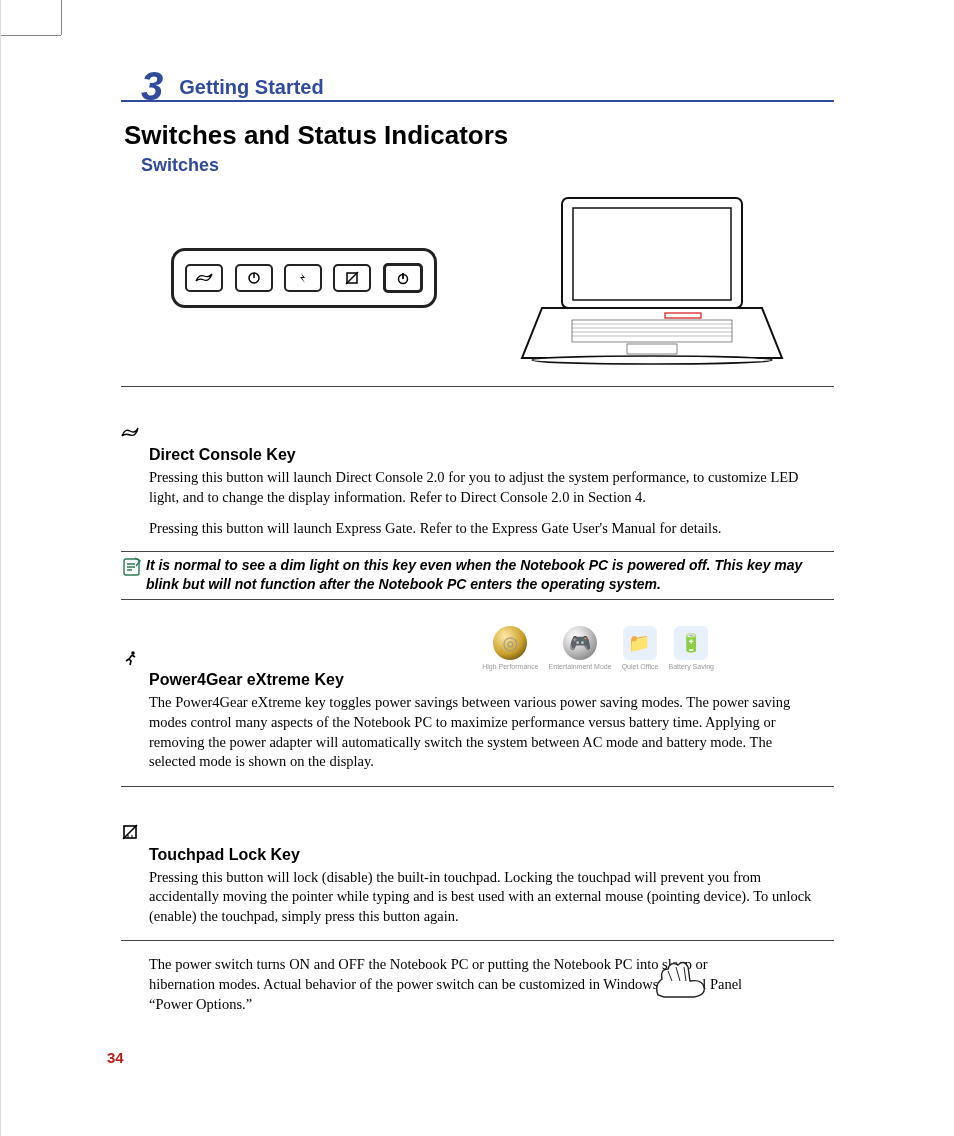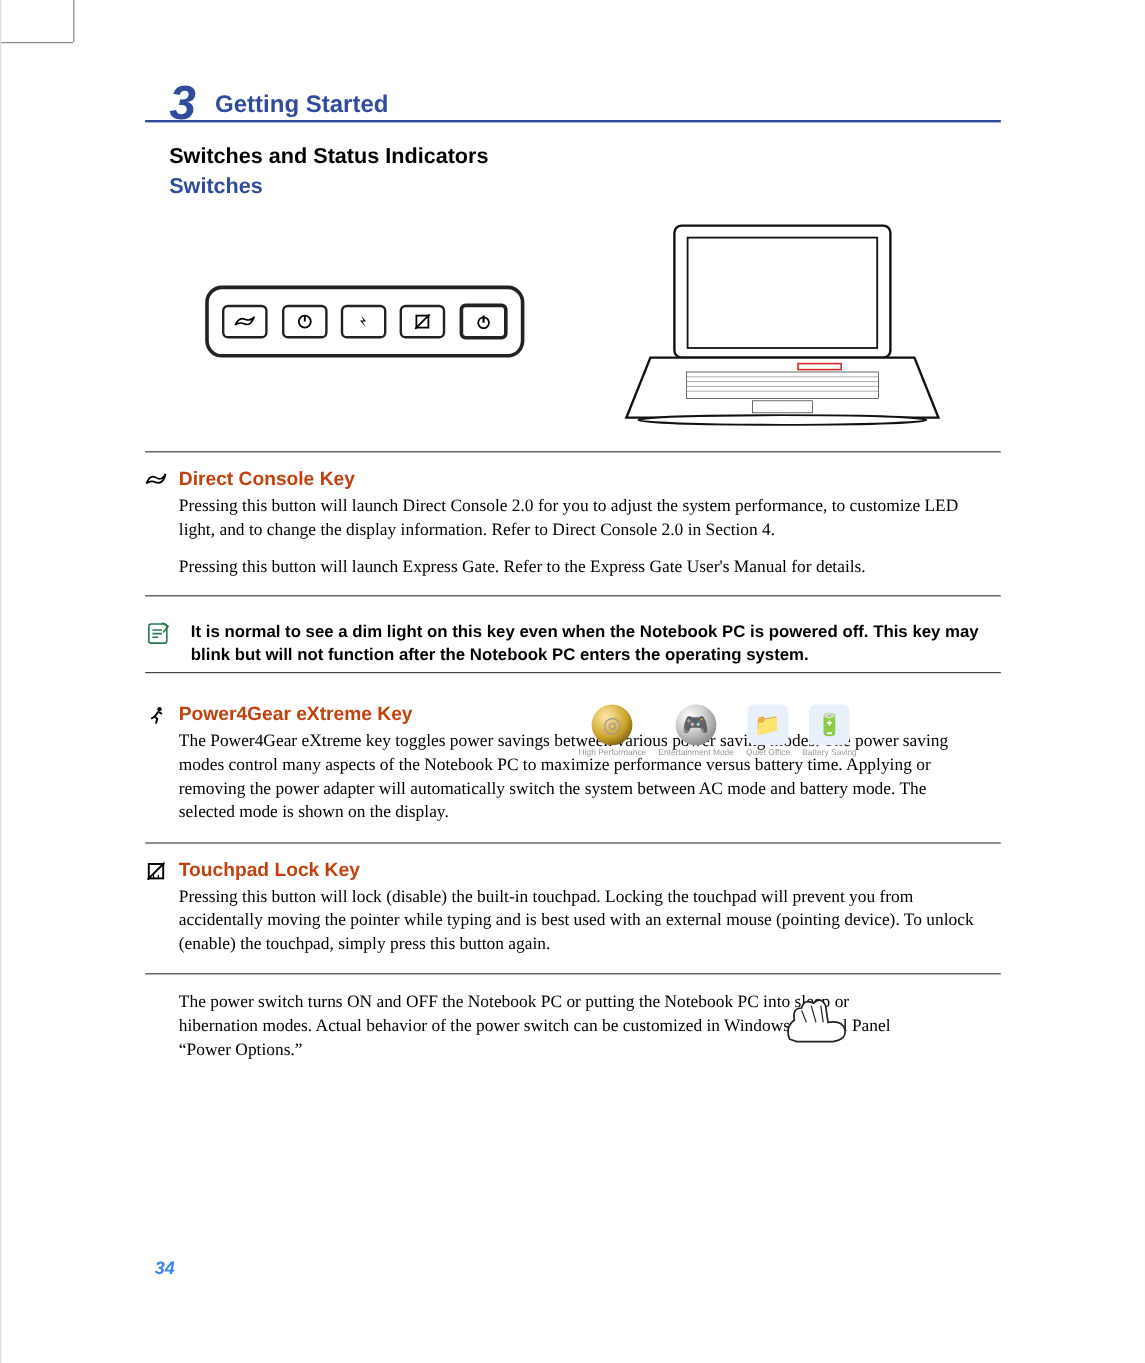--- a/index.html
+++ b/index.html
@@ -53,24 +53,24 @@
     top: 6px;
   }
   .chapter-title {
     font-family: Arial, Helvetica, sans-serif;
     font-size: 20px;
     font-weight: bold;
     color: #304a9c;
   }
   h1.section-title {
     font-family: Arial, Helvetica, sans-serif;
-    font-size: 18px;
+    font-size: 26px;
     font-weight: bold;
     color: #000;
-    margin: 0 0 4px 20px;
+    margin: 0 0 4px 3px;
   }
   h2.subsection {
     font-family: Arial, Helvetica, sans-serif;
     font-size: 18px;
     font-weight: bold;
     color: #304a9c;
     margin: 0 0 12px 20px;
   }
   .images-row {
     display: flex;
@@ -118,21 +118,22 @@
     display: inline-flex;
     align-items: center;
     justify-content: center;
     font-size: 15px;
     flex-shrink: 0;
   }
   .entry-title {
     font-family: Arial, Helvetica, sans-serif;
     font-size: 16px;
     font-weight: bold;
-    color: #c2410c;
+    color: #000000;
+    margin-top: 45px;
   }
   .entry-body {
     font-family: "Times New Roman", Times, serif;
     font-size: 14.5px;
     line-height: 1.35;
     margin: 4px 16px 0 28px;
     color: #000;
   }
   .mode-icons {
     position: absolute;
@@ -153,25 +154,26 @@
     background: radial-gradient(circle at 35% 30%, #fff, #ccc 40%, #666 100%);
     margin: 0 auto 3px;
     display: flex;
     align-items: center;
     justify-content: center;
     font-size: 18px;
   }
   .note-block {
     border-top: 1px solid #444;
     border-bottom: 1px solid #444;
-    padding: 20px 0 6px 0;
+    padding: 4px 0 6px 0;
     margin: 10px 0;
     display: flex;
-    gap: 16px;
+    gap: 3px;
     align-items: flex-start;
+    font-style: italic;
   }
   .note-icon {
     width: 22px;
     height: 22px;
     flex-shrink: 0;
   }
   .note-text {
     font-family: Arial, Helvetica, sans-serif;
     font-size: 14px;
     font-weight: bold;
@@ -180,26 +182,25 @@
   .hand-icon {
     position: absolute;
     right: 120px;
     width: 60px;
     height: 46px;
   }
   .hand-icon svg { width: 100%; height: 100%; }
   .page-num {
     position: absolute;
     bottom: 70px;
-    left: 128px;
+    left: 106px;
     font-family: Arial, Helvetica, sans-serif;
     font-weight: bold;
     font-size: 15px;
-    color: #3b82f6;
-    font-style: italic;
+    color: #b91c1c;
   }
   .p4g-wrap { position: relative; }
 </style>
 </head>
 <body>
 
 <div class="page">
   <div class="crop-line-v"></div>
   <div class="crop-line-h"></div>
 

